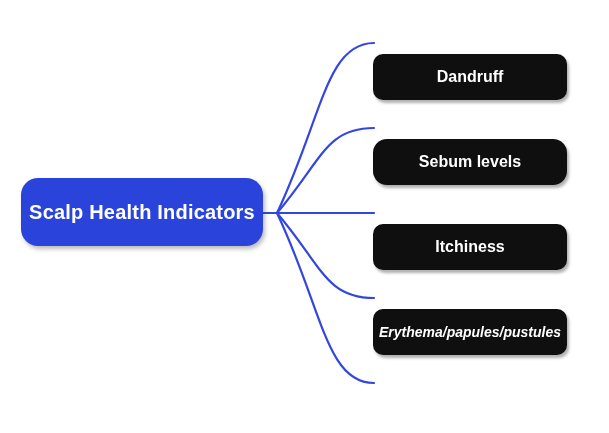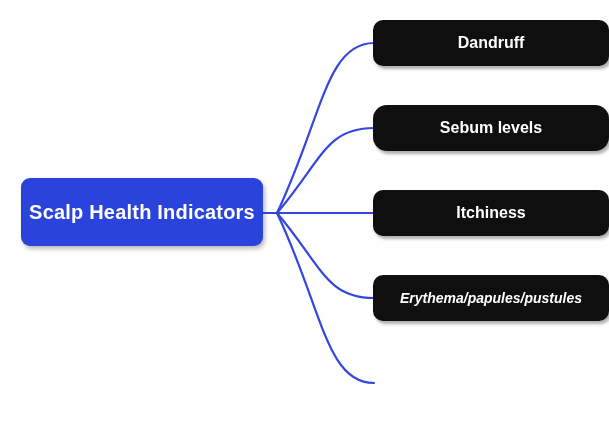--- a/index.html
+++ b/index.html
@@ -32,36 +32,37 @@
     font-weight: 700;
     white-space: nowrap;
     overflow: hidden;
     text-align: center;
   }
   .root-node {
     left: 21px;
     top: 178px;
     width: 242px;
     height: 68px;
-    border-radius: 9px;
+    border-radius: 17px;
     background: #2a43da;
     font-size: 20px;
     letter-spacing: 0.2px;
     box-shadow: 2px 3px 4px rgba(60,60,60,0.35);
     z-index: 2;
   }
   .branch-node {
     left: 373px;
-    width: 236px;
+    width: 194px;
     height: 46px;
     border-radius: 10px;
     background: #0f0f10;
     font-size: 16px;
     box-shadow: 2px 3px 3px rgba(80,80,80,0.45);
     z-index: 2;
+    margin-top: 34px;
   }
   .branch-0 { top: 20px; }
   .branch-1 { top: 105px; border-radius: 14px; }
   .branch-2 { top: 190px; }
   .branch-3 { top: 275px; font-size: 14px; font-style: italic; }
   .branch-4 { top: 360px; }
 </style>
 </head>
 <body>
 

